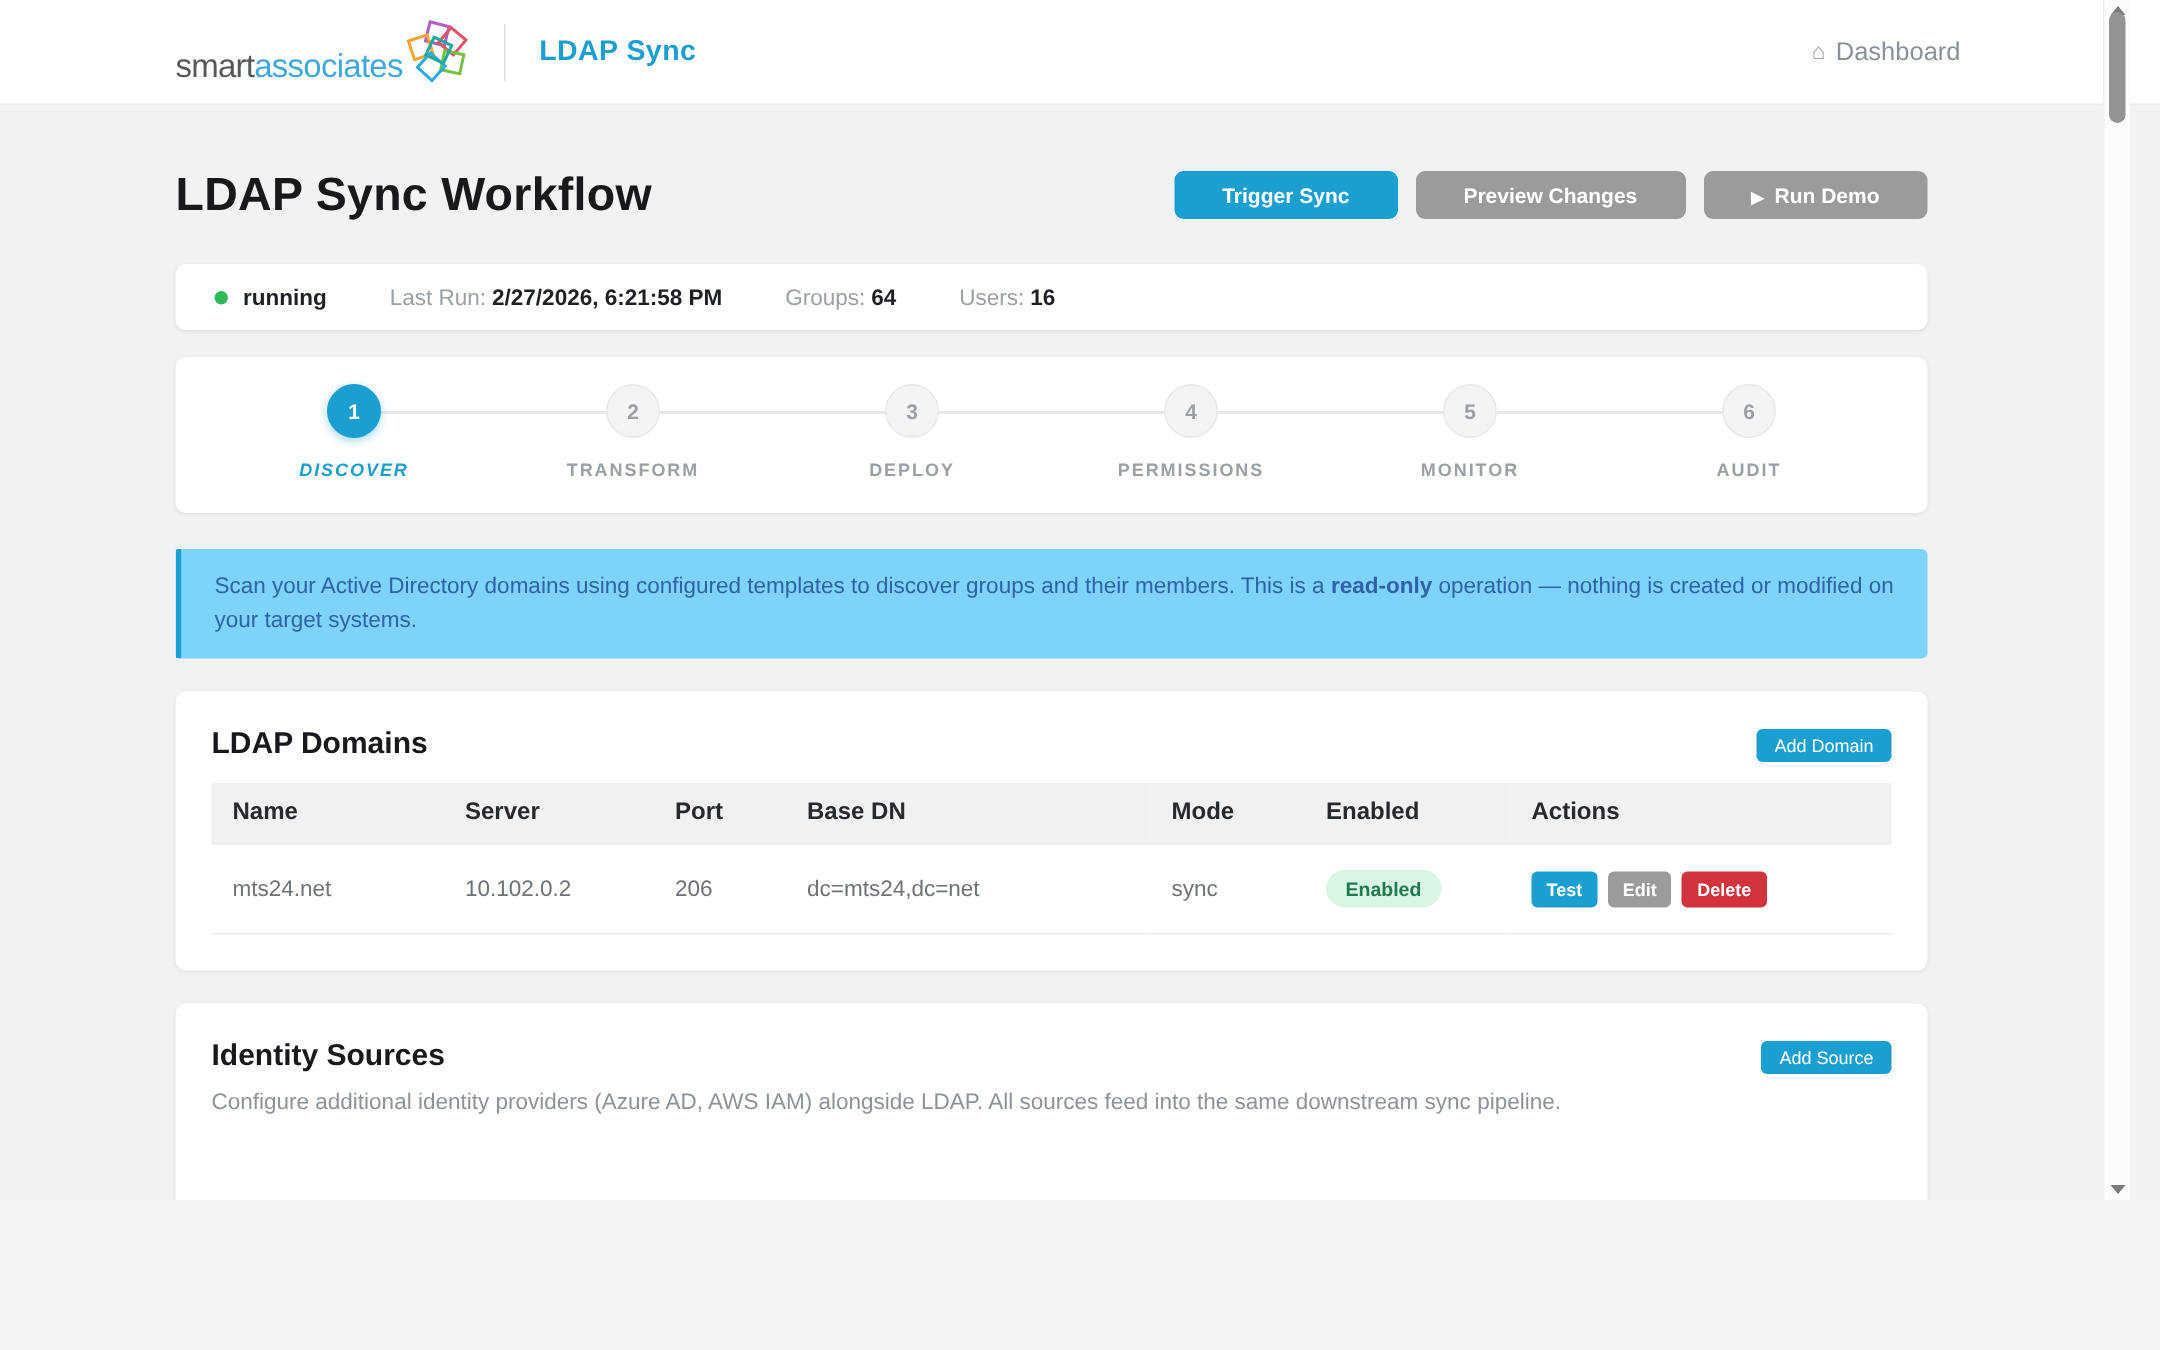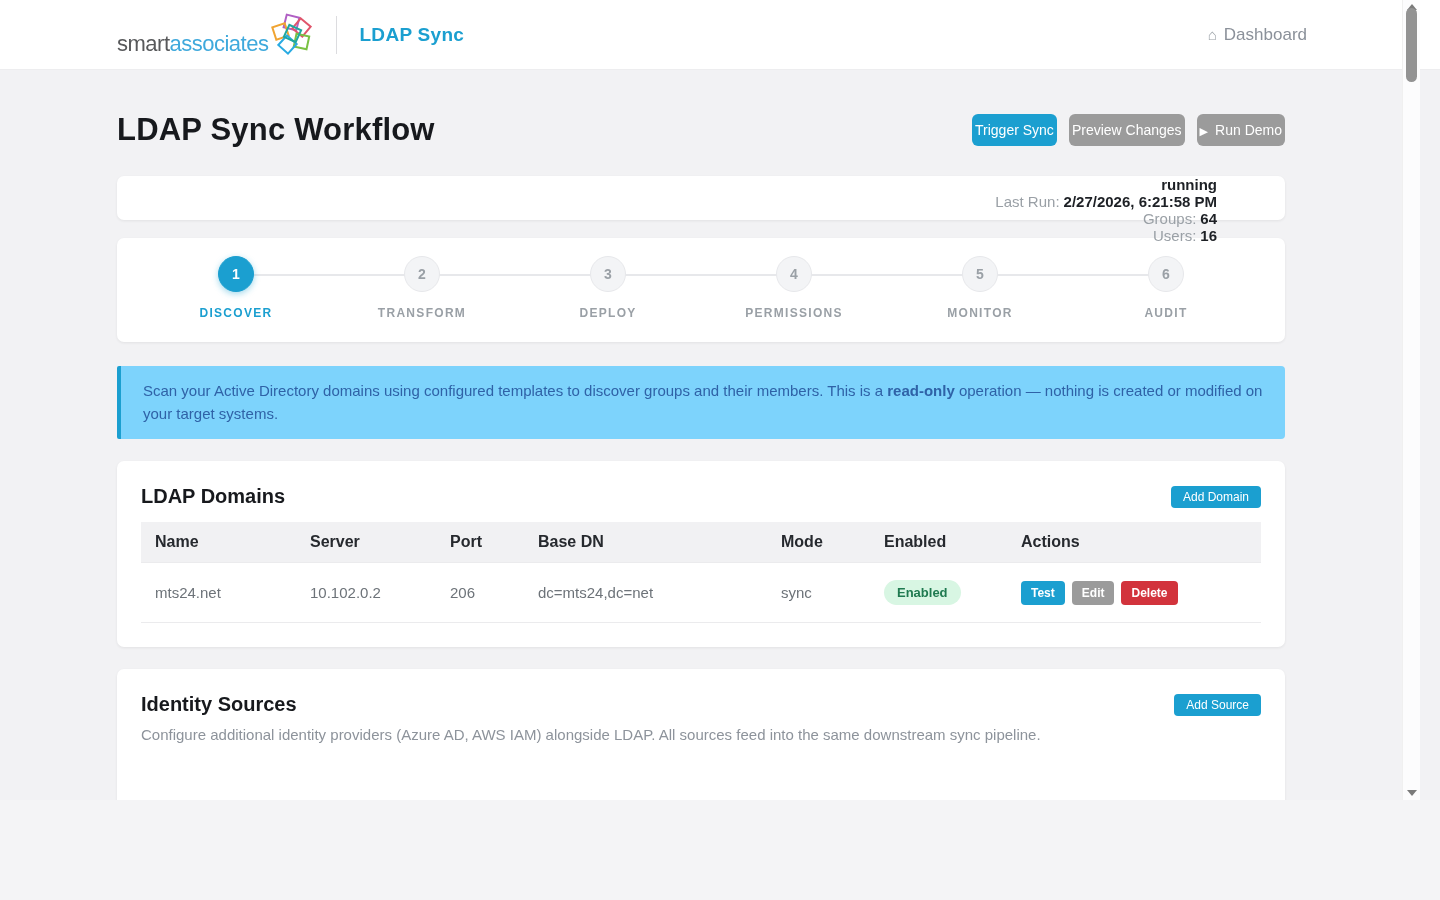--- a/index.html
+++ b/index.html
@@ -19,43 +19,43 @@
   .header-spacer { flex:1; }
   .dash-link { display:flex; align-items:center; gap:7px; color:#8b919a; font-size:17px; text-decoration:none; cursor:pointer; margin-right:120px; }
   .home-icon { font-size:15px; color:#9aa0a6; }
 
   
   .container { width:1168px; margin-left:117px; }
 
   .title-row { display:flex; align-items:center; justify-content:space-between; margin-top:42px; margin-bottom:28px; }
   h1 { font-size:31px; font-weight:800; color:#17191d; letter-spacing:0.2px; }
   .actions { display:flex; gap:12px; }
-  .btn { border:none; border-radius:6px; color:#fff; font-family:"Liberation Sans", sans-serif; font-weight:normal; font-size:14px; padding:8px 3px; cursor:pointer; }
+  .btn { border:none; border-radius:6px; color:#fff; font-family:"Liberation Sans", sans-serif; font-weight:bold; font-size:14px; padding:8px 32px; cursor:pointer; }
   .btn-primary { background:#1b9fd0; }
   .btn-gray { background:#9b9b9b; }
   .play-icon { font-size:11px; margin-right:7px; }
 
   .card { background:#fff; border-radius:7px; box-shadow:0 1px 3px rgba(0,0,0,0.07); }
 
   
-  .status-card { display:flex; align-items:flex-end; height:44px; padding:0 26px; margin-bottom:18px;flex-direction:column; }
+  .status-card { display:flex; align-items:center; height:44px; padding:0 26px; margin-bottom:18px; }
   .status-dot { width:9px; height:9px; border-radius:50%; background:#2eb85c; margin-right:10px; }
   .status-state { font-weight:bold; font-size:15px; color:#1d2025; margin-right:42px; }
   .status-pair { font-size:15px; color:#9aa0a6; margin-right:42px; }
   .status-pair b { color:#1d2025; margin-left:4px; }
 
   
   .stepper-card { height:104px; padding:18px 0 0 0; margin-bottom:24px; }
   .steps { position:relative; display:flex; padding:0 26px; }
   .step-line { position:absolute; top:18px; left:119px; right:119px; height:2px; background:#e7e8eb; }
   .step { flex:1; display:flex; flex-direction:column; align-items:center; position:relative; z-index:1; }
   .step-circle { width:36px; height:36px; border-radius:50%; background:#f3f4f6; border:1px solid #e7e8eb; color:#9aa0a6; font-weight:bold; font-size:14px; display:flex; align-items:center; justify-content:center; }
   .step-label { margin-top:14px; font-size:12px; font-weight:bold; letter-spacing:1.3px; color:#9aa0a6; }
   .step.active .step-circle { background:#1b9fd0; border-color:#1b9fd0; color:#fff; box-shadow:0 2px 6px rgba(27,159,208,0.4); }
-  .step.active .step-label { color:#1b9fd0; }
+  .step.active .step-label { color:#1b9fd0;font-style:italic; }
 
   
   .info-banner { background:#7dd3fc; border-left:4px solid #1b9fd0; border-radius:2px 4px 4px 2px; padding:14px 22px; font-size:15px; line-height:1.5; color:#2f62a7; margin-bottom:22px; }
 
   
   .panel { padding:24px; margin-bottom:22px; }
   .panel-head { display:flex; align-items:center; justify-content:space-between; }
   .panel-title { font-size:20px; font-weight:800; color:#17191d; }
   .btn-small { border:none; border-radius:4px; background:#1b9fd0; color:#fff; font-family:"Liberation Sans", sans-serif; font-weight:normal; font-size:12px; padding:4px 12px; cursor:pointer; }
 

